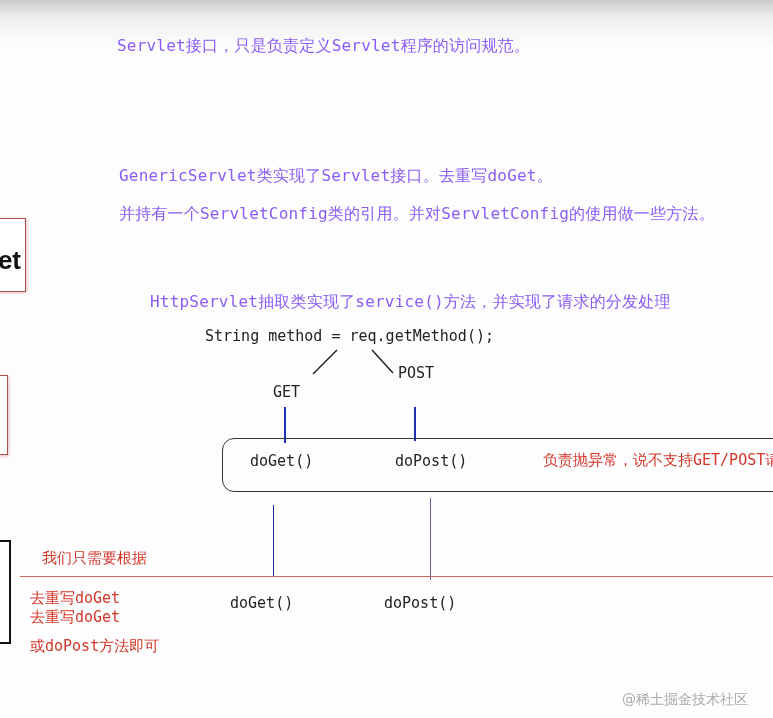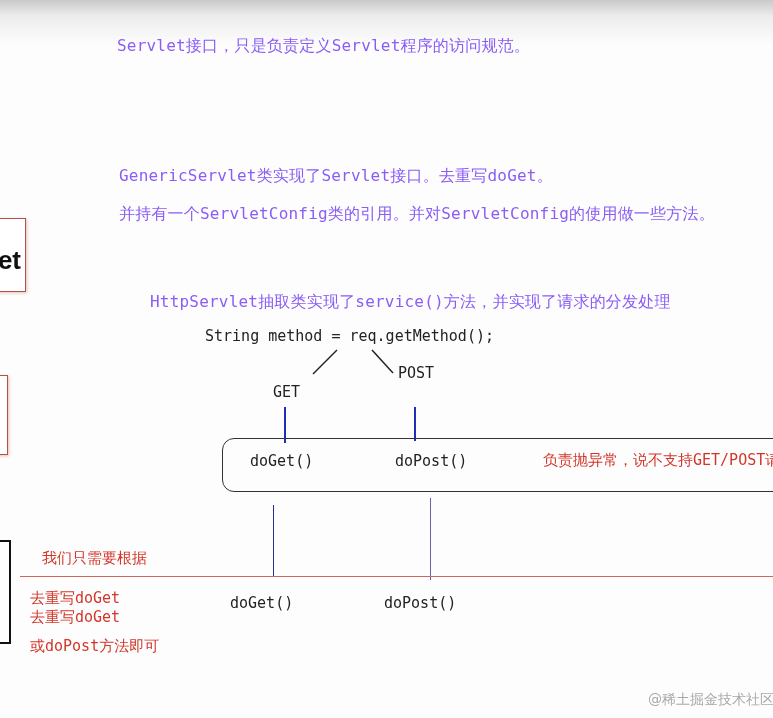--- a/index.html
+++ b/index.html
@@ -82,13 +82,13 @@
 <div class="hline" style="left:20px; top:576px; width:760px; border-top:1.5px solid #d0655c;"></div>
 
 <div class="abs red" style="left:30px; top:549px;margin-left:12px;">我们只需要根据</div>
 <div class="abs red" style="left:30px; top:589px; line-height:18px;">去重写doGet</div>
 <div class="abs red" style="left:30px; top:608px; line-height:18px;">去重写doGet</div>
 <div class="abs red" style="left:30px; top:627px; line-height:18px;margin-top:10px;">或doPost方法即可</div>
 
 <div class="abs black" style="left:230px; top:594px;">doGet()</div>
 <div class="abs black" style="left:384px; top:594px;">doPost()</div>
 
-<div class="abs watermark" style="left:648px; top:691px;">@稀土掘金技术社区</div>
+<div class="abs watermark" style="left:622px; top:691px;">@稀土掘金技术社区</div>
 
 </body></html>

